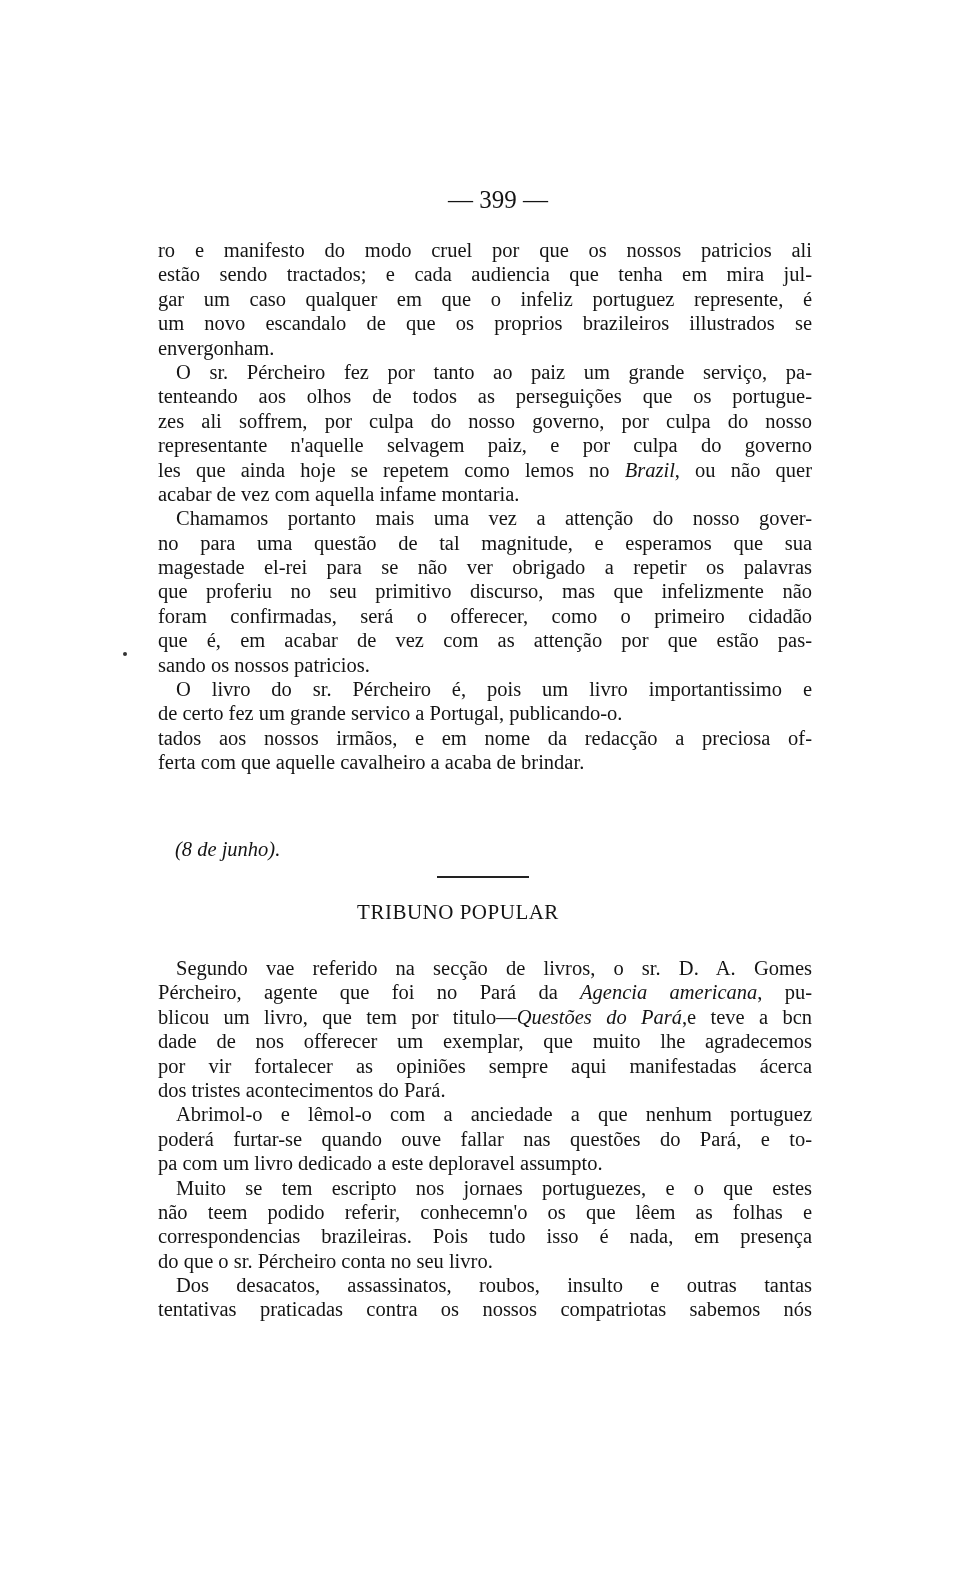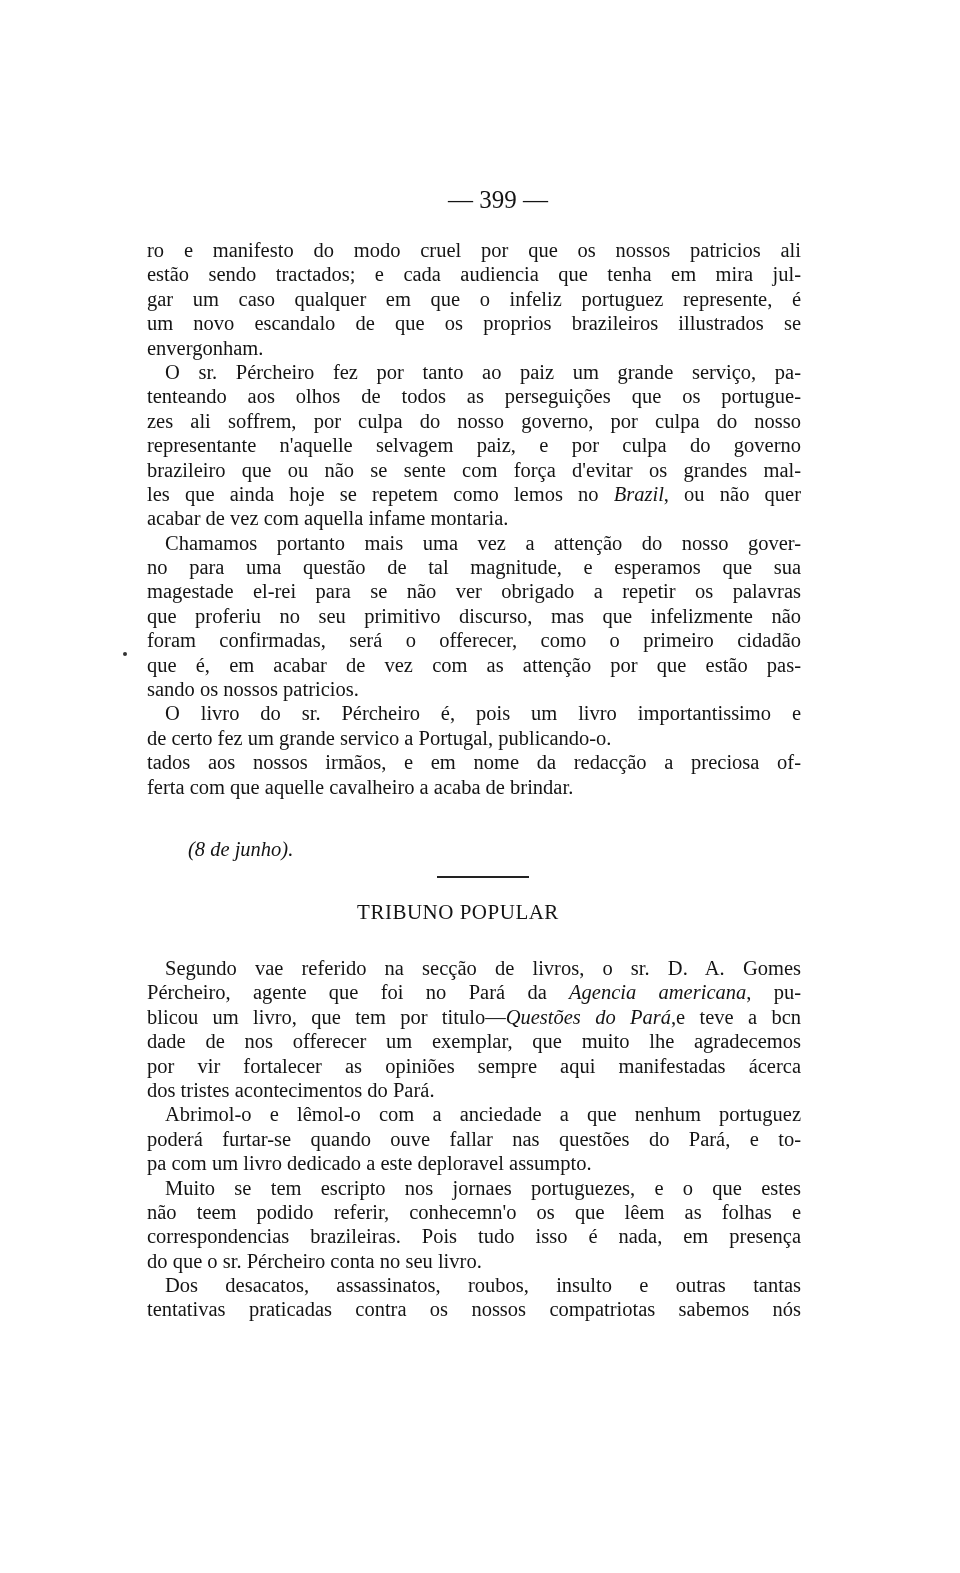--- a/index.html
+++ b/index.html
@@ -1,25 +1,25 @@
 <!DOCTYPE html>
 <html><head>
   <meta charset="utf-8">
   <style>
     html, body { margin: 0; padding: 0; background: #ffffff; }
     body { width: 960px; height: 1573px; position: relative; overflow: hidden;
            font-family: "Liberation Serif", "DejaVu Serif", serif; color: #141414; }
     .page-number { position: absolute; top: 186px; left: 0; width: 960px; text-align: center;
                    font-size: 25px; letter-spacing: 0px; padding-left: 18px; }
-    .col { position: absolute; left: 147px; width: 654px; }
+    .col { position: absolute; left: 158px; width: 654px; }
     .line { display: block; height: 24.4px; line-height: 24.4px; font-size: 20.5px;
             white-space: nowrap; text-align: justify; text-align-last: justify; }
     .line.last { text-align-last: left; }
     .line.indent { padding-left: 18px; }
-    .sig { position: absolute; left: 175px; top: 838px; font-size: 20.5px; font-style: italic; margin-left: 13px; }
+    .sig { position: absolute; left: 175px; top: 838px; font-size: 20.5px; font-style: italic; }
     .rule { position: absolute; left: 437px; top: 876px; width: 92px; height: 1.5px; background: #222; }
     .heading { position: absolute; top: 900px; left: 0; width: 916px; text-align: center;
                font-size: 21px; letter-spacing: 0.5px; }
     em { }
     .dot { position: absolute; left: 123px; top: 652px; width: 4px; height: 4px; border-radius: 50%; background: #333; }
   </style>
 </head>
 <body>
 
 <div class="page-number">— 399 —</div>
@@ -27,21 +27,20 @@
 <div class="col" style="top:238px;">
   <span class="line">ro e manifesto do modo cruel por que os nossos patricios ali</span>
   <span class="line">estão sendo tractados; e cada audiencia que tenha em mira jul-</span>
   <span class="line">gar um caso qualquer em que o infeliz portuguez represente, é</span>
   <span class="line">um novo escandalo de que os proprios brazileiros illustrados se</span>
   <span class="line last">envergonham.</span>
   <span class="line indent">O sr. Pércheiro fez por tanto ao paiz um grande serviço, pa-</span>
   <span class="line">tenteando aos olhos de todos as perseguições que os portugue-</span>
   <span class="line">zes ali soffrem, por culpa do nosso governo, por culpa do nosso</span>
   <span class="line">representante n'aquelle selvagem paiz, e por culpa do governo</span>
-  <span class="line">brazileiro que ou não se sente com força d'evitar os grandes mal-</span>
   <span class="line"><span>les que ainda hoje se repetem como lemos no</span> <em>Brazil</em><span>, ou não quer</span></span>
   <span class="line last">acabar de vez com aquella infame montaria.</span>
   <span class="line indent">Chamamos portanto mais uma vez a attenção do nosso gover-</span>
   <span class="line">no para uma questão de tal magnitude, e esperamos que sua</span>
   <span class="line">magestade el-rei para se não ver obrigado a repetir os palavras</span>
   <span class="line">que proferiu no seu primitivo discurso, mas que infelizmente não</span>
   <span class="line">foram confirmadas, será o offerecer, como o primeiro cidadão</span>
   <span class="line">que é, em acabar de vez com as attenção por que estão pas-</span>
   <span class="line last">sando os nossos patricios.</span>
   <span class="line indent">O livro do sr. Pércheiro é, pois um livro importantissimo e</span>

